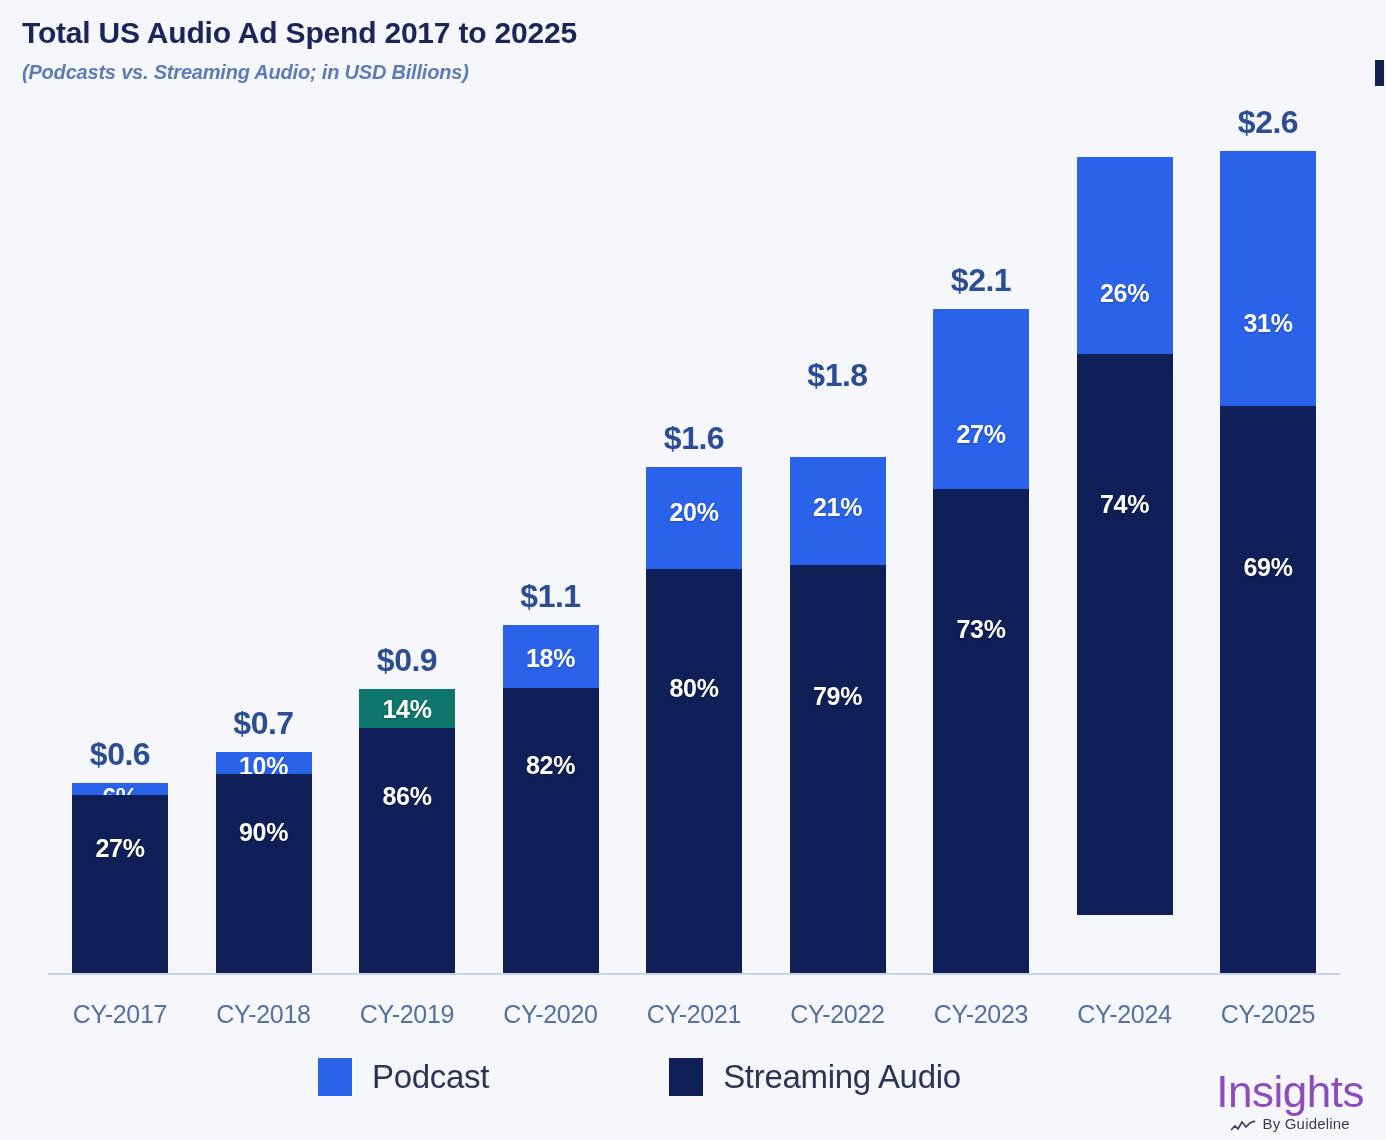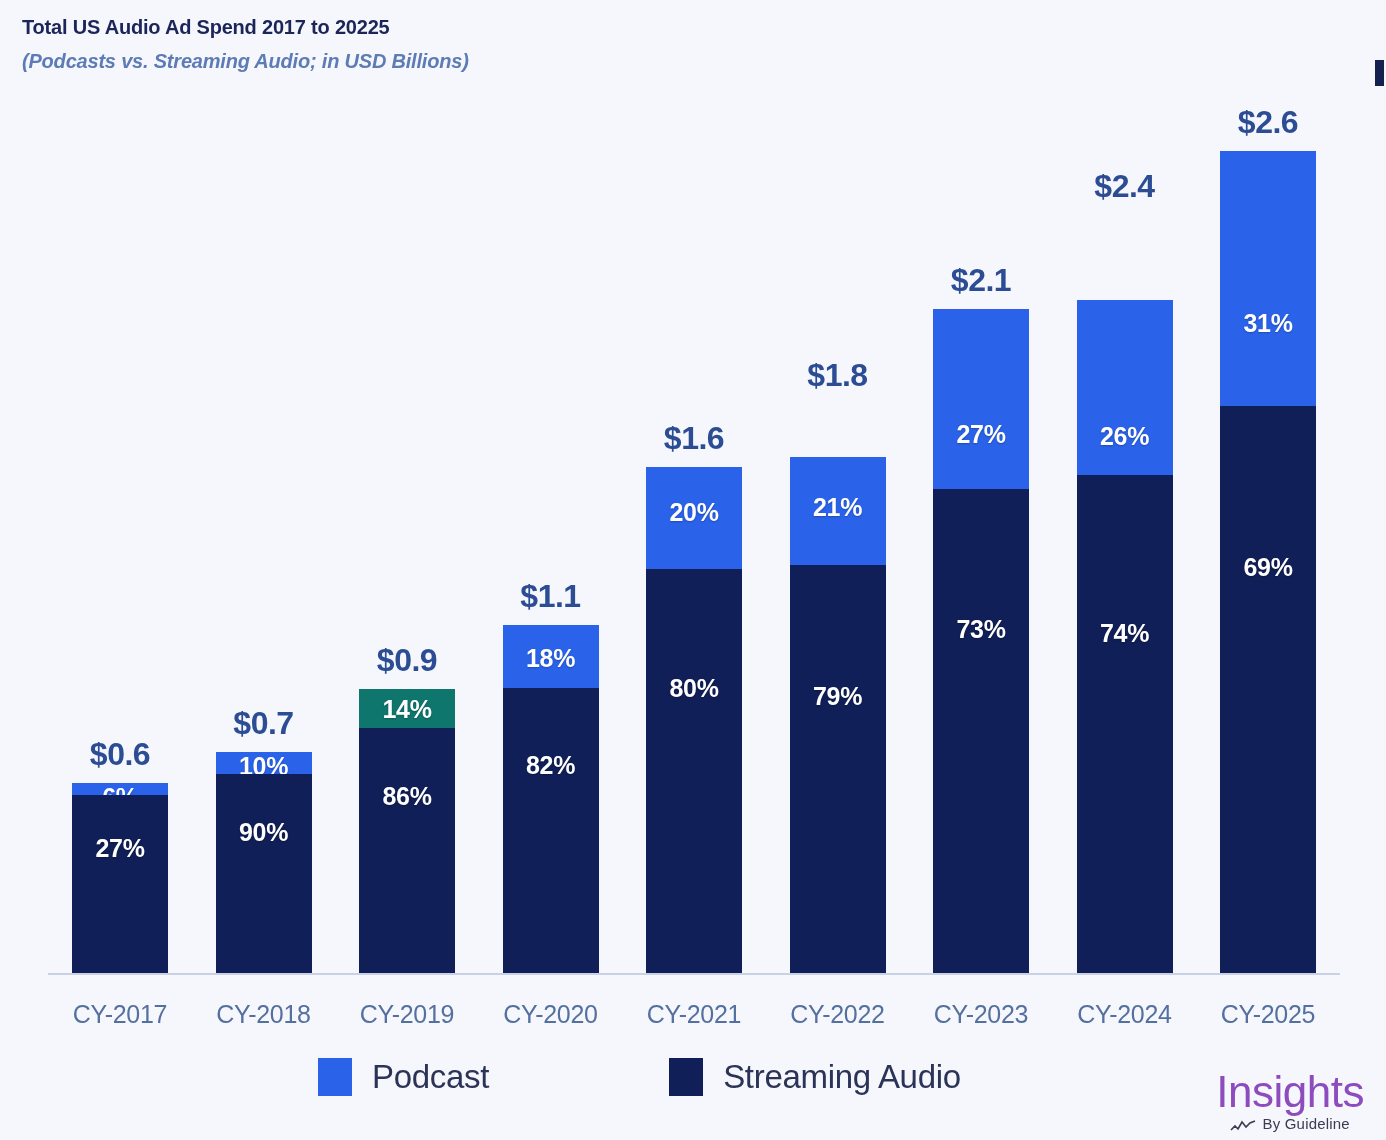--- a/index.html
+++ b/index.html
@@ -22,21 +22,21 @@
   }
 
   
   .header {
     position: absolute;
     left: 22px;
     top: 16px;
     right: 20px;
   }
   .chart-title {
-    font-size: 20px;
+    font-size: 30px;
     font-weight: bold;
     color: #1b2559;
     letter-spacing: -0.2px;
     line-height: 1.1;
     white-space: nowrap;
   }
   .chart-subtitle {
     margin-top: 12px;
     font-size: 20px;
     font-style: italic;
@@ -295,26 +295,26 @@
             <span class="seg-label" style="top: 111.087px;">27%</span>
           </div>
           <div class="seg seg-stream" style="height: 484.428px; background: rgb(16, 31, 87);">
             <span class="seg-label" style="top: 125.951px;">73%</span>
           </div>
         </div>
       </div>
       <div class="x-label" style="left: 906px;">CY-2023</div>
       <div class="bar-group" style="left: 1076.5px;">
         <div class="total-label" style="bottom: 768.4px;">$2.4</div>
-        <div class="bar" style="height: 673px;">
+        <div class="bar" style="height: 816px;">
           <div class="seg seg-podcast" style="height: 197.184px; background: rgb(42, 99, 234);">
             <span class="seg-label" style="top: 122.254px;">26%</span>
           </div>
           <div class="seg seg-stream" style="height: 561.216px; background: rgb(16, 31, 87);">
-            <span class="seg-label" style="top: 144px;">74%</span>
+            <span class="seg-label" style="top: 136px;">74%</span>
           </div>
         </div>
       </div>
       <div class="x-label" style="left: 1049.5px;">CY-2024</div>
       <div class="bar-group" style="left: 1220px;">
         <div class="total-label" style="bottom: 831.6px;">$2.6</div>
         <div class="bar" style="height: 821.6px;">
           <div class="seg seg-podcast" style="height: 254.696px; background: rgb(42, 99, 234);">
             <span class="seg-label" style="top: 157.912px;">31%</span>
           </div>

